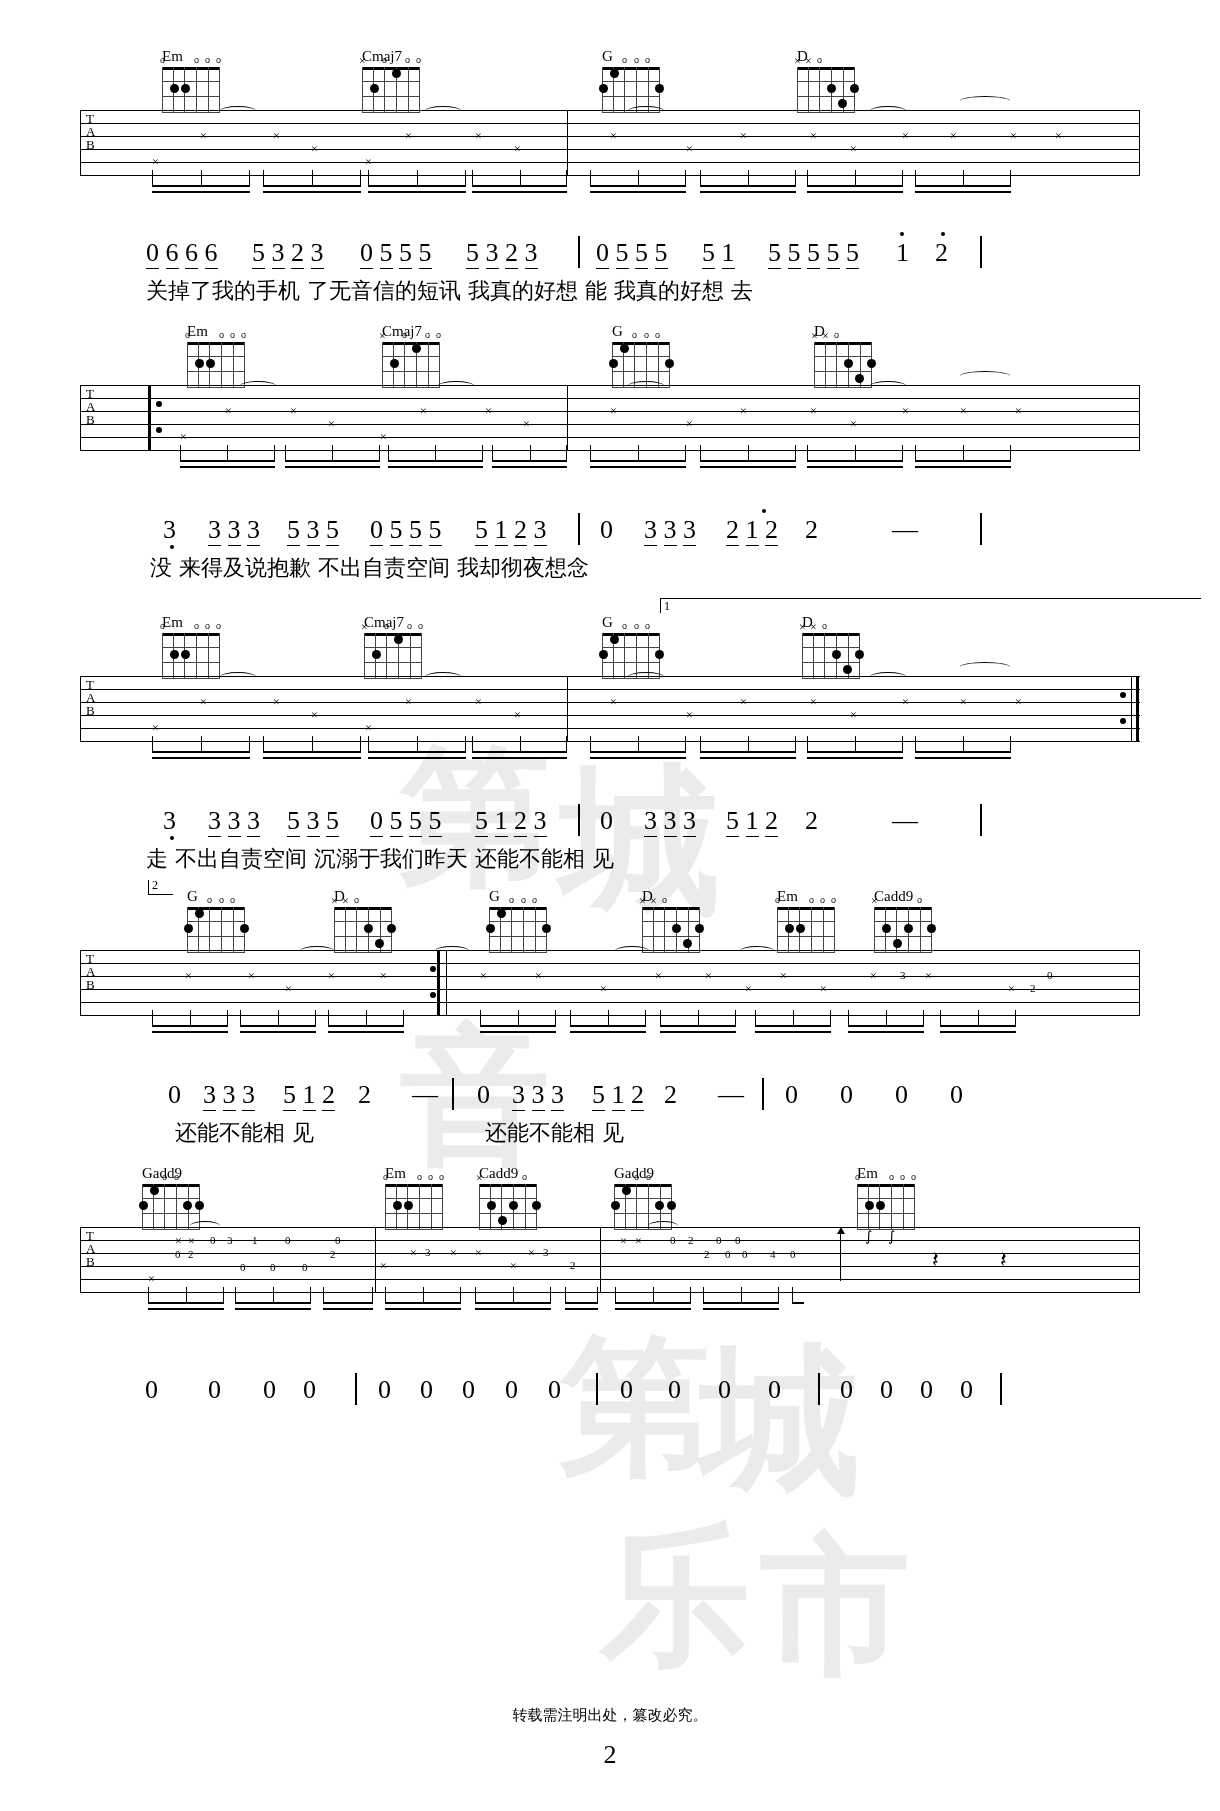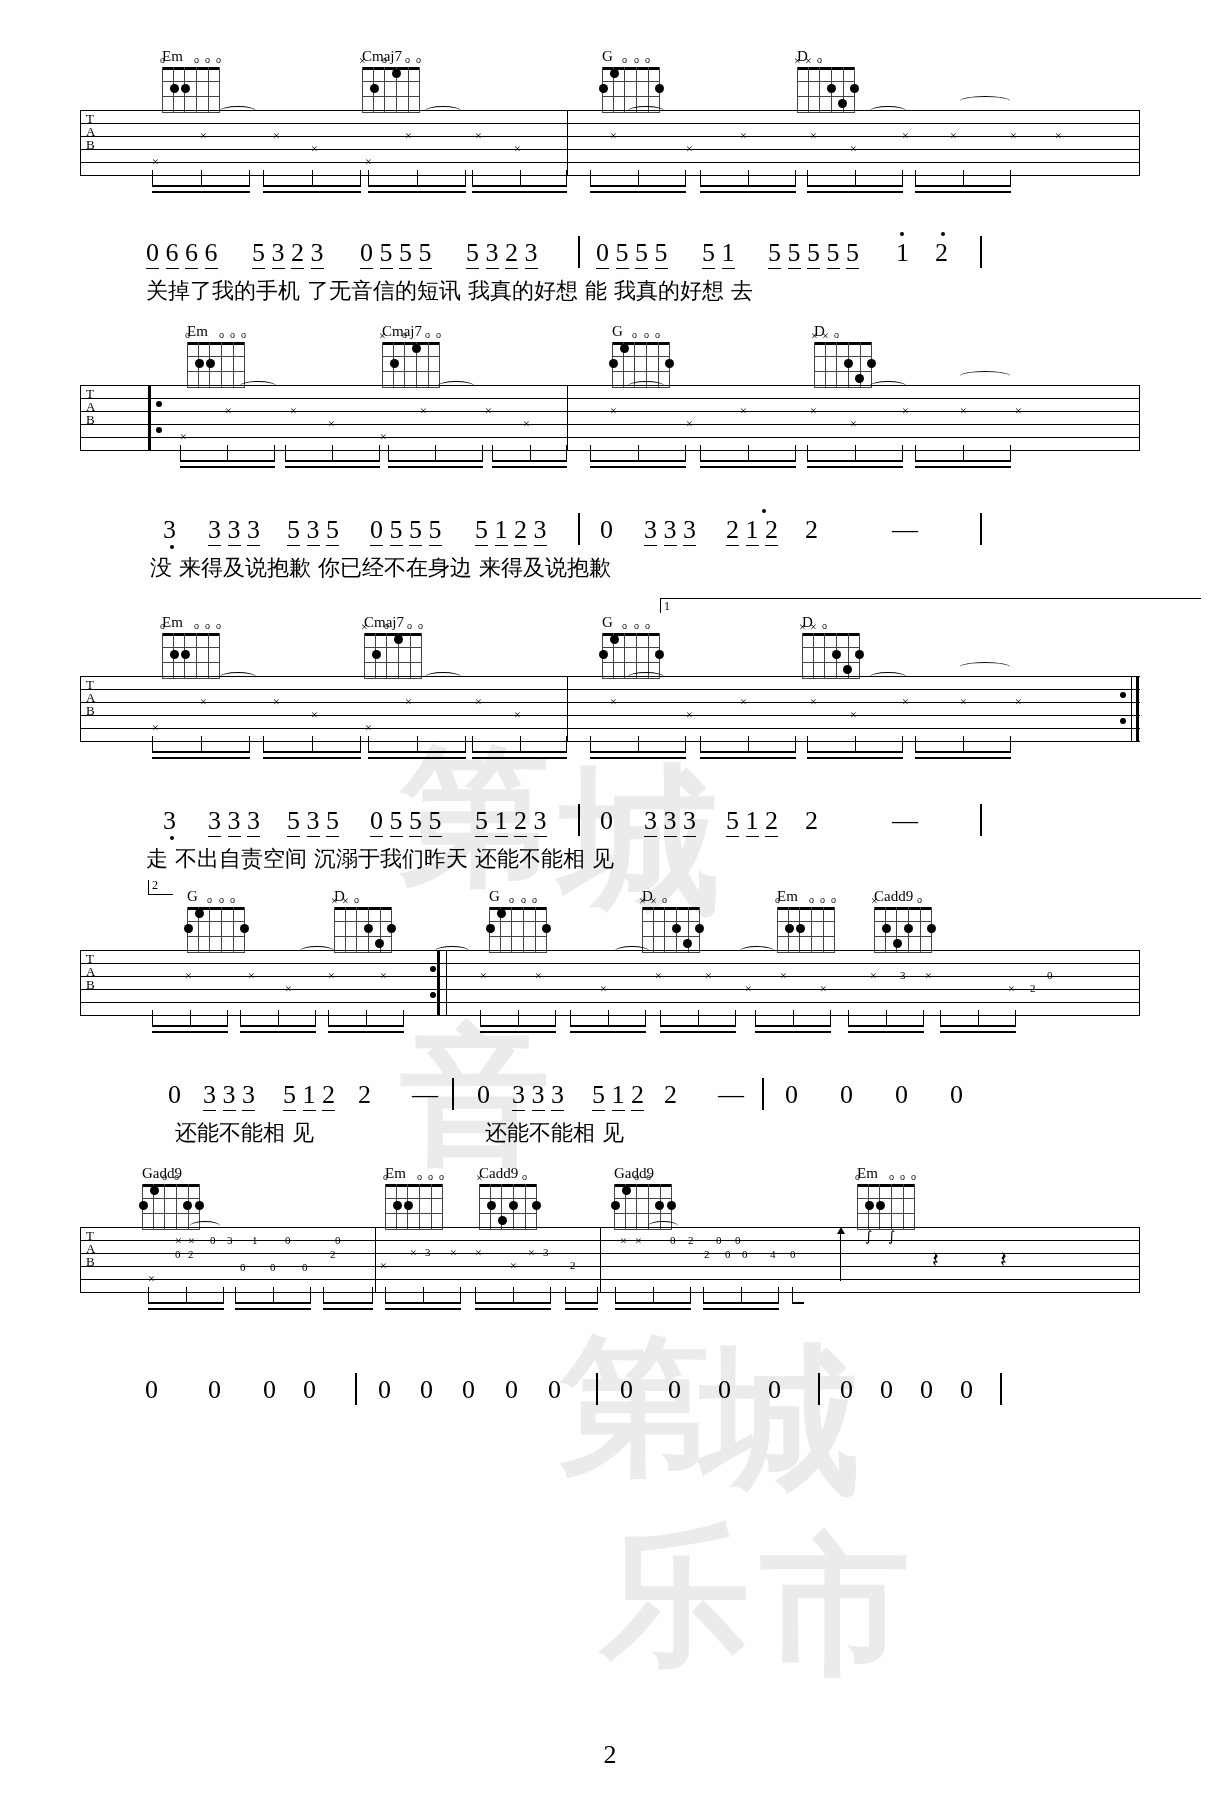--- a/index.html
+++ b/index.html
@@ -685,21 +685,21 @@
       <div class="num" style="left:726px;">
         <span class="u">2</span> <span class="u">1</span> <span class="u">2</span>
       </div>
       <div class="dotabove" style="left:762px; top:-6px;"></div>
       <div class="num" style="left:805px;">2</div>
       <div class="num" style="left:892px;">—</div>
       <div class="vbar" style="left:980px; top:-2px; height:32px;"></div>
     </div>
 
     <div class="lyrics" style="top:230px;">
-      <span style="position:absolute; left:150px;">没 来得及说抱歉 你已经不在身边   来得及说抱歉</span>
+      <span style="position:absolute; left:150px;">没 来得及说抱歉 不出自责空间   我却彻夜想念</span>
     </div>
   </div>
 
   <div class="system" style="top:598px; height:260px;">
 
     <div class="volta" style="left:660px; top:0; width:540px;">
       <span>1</span>
     </div>
 
     <div class="chord" style="left:160px; top:16px;">
@@ -1394,15 +1394,16 @@
       <div class="num" style="left:768px;">0</div>
       <div class="vbar" style="left:818px; top:-2px; height:32px;"></div>
       <div class="num" style="left:840px;">0</div>
       <div class="num" style="left:880px;">0</div>
       <div class="num" style="left:920px;">0</div>
       <div class="num" style="left:960px;">0</div>
       <div class="vbar" style="left:1000px; top:-2px; height:32px;"></div>
     </div>
   </div>
 
+  <div class="footer-note" style="top:1706px;">转载需注明出处，篡改必究。</div>
   <div class="pagenum" style="top:1740px;">2</div>
 
 </div>
 
 </body></html>

